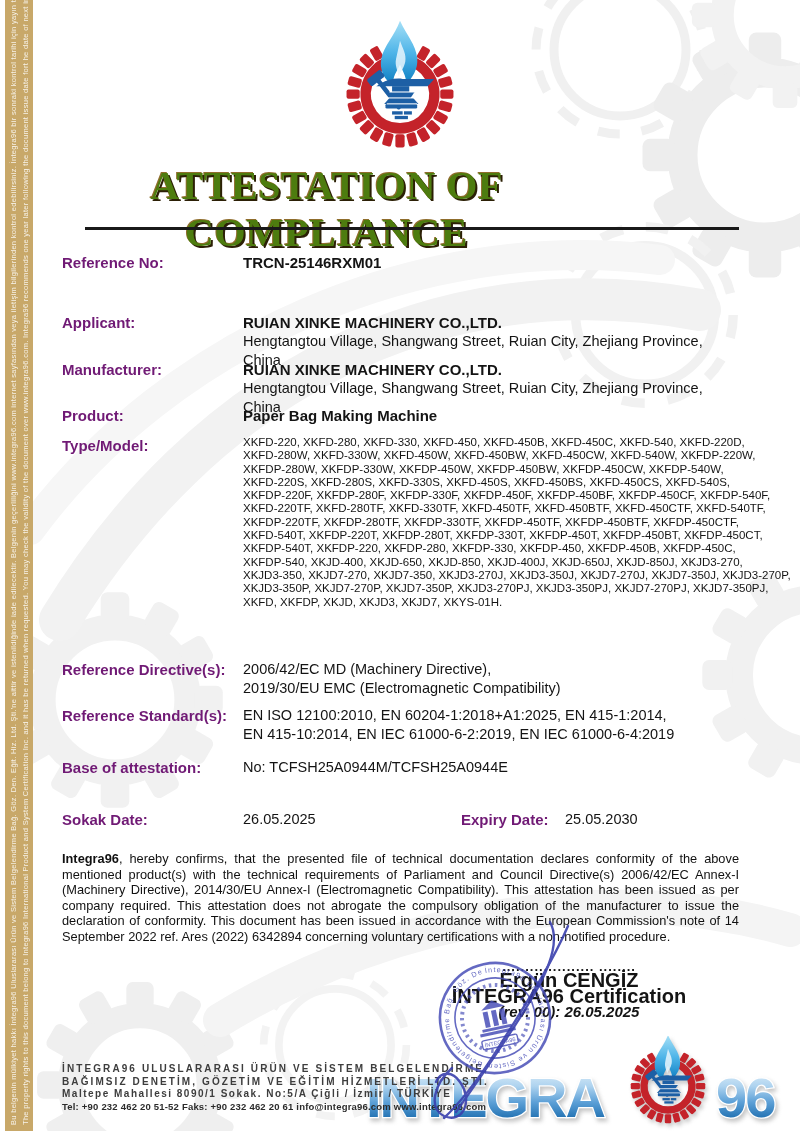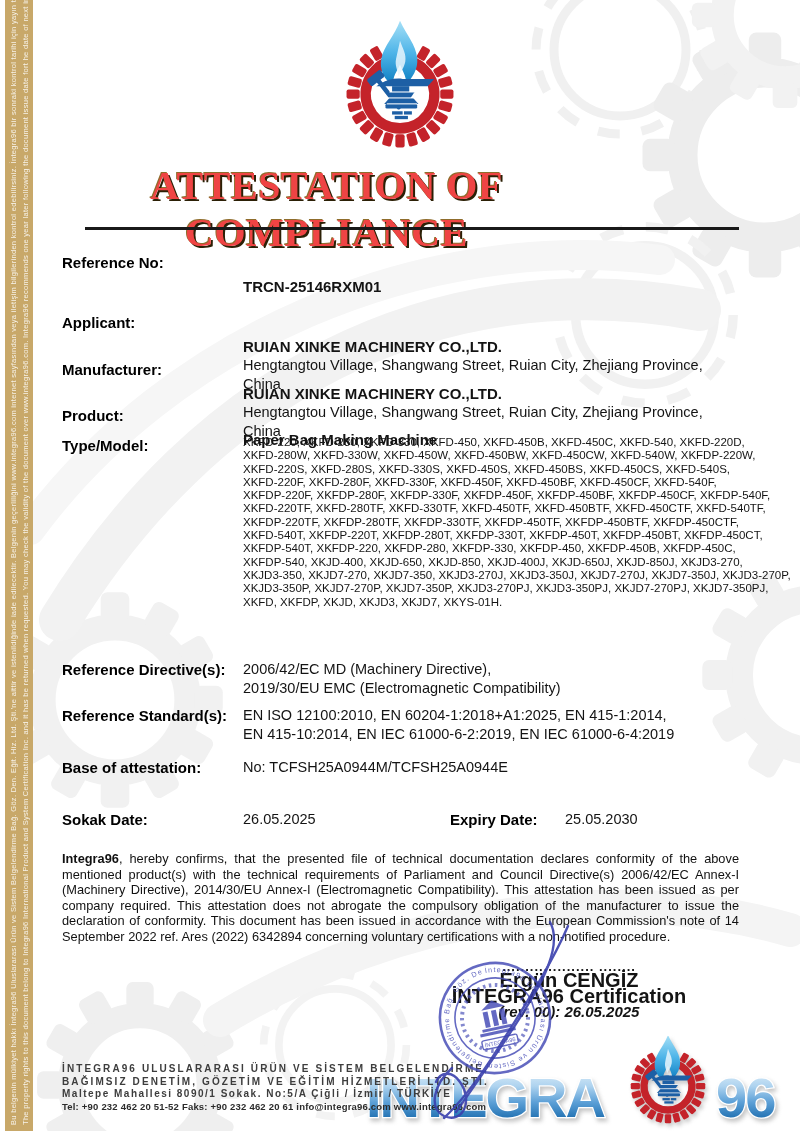--- a/index.html
+++ b/index.html
@@ -15,28 +15,28 @@
     position:absolute; top:6px; bottom:6px; writing-mode:vertical-rl; transform:rotate(180deg);
     font-size:7.5px; line-height:11px; letter-spacing:.3px; color:rgba(255,255,255,.85); white-space:nowrap;
   }
   .side-col.tr { left:3px; }
   .side-col.en { left:15px; }
   
   .hdr-logo { position:absolute; left:334px; top:18px; width:132px; height:139px; }
   .title {
     position:absolute; left:5px; top:162px; width:643px; text-align:center;
     font-family:"Liberation Serif", serif; font-weight:700; font-size:40px; letter-spacing:.5px;
-    color:#ef4444; text-shadow:2px 2px 0 #2c2006, -1px -1px 0 #8f6d2c;
+    color:#4d7c0f; text-shadow:2px 2px 0 #2c2006, -1px -1px 0 #8f6d2c;
   }
   .rule { position:absolute; left:85px; top:227px; width:654px; height:3px; background:#191919; }
   
   .row { position:absolute; left:62px; width:678px; font-size:14.5px; line-height:19px; }
-  .row .lbl { position:absolute; left:0; top:0; font-weight:bold; font-size:15px; color:#000000; }
+  .row .lbl { position:absolute; left:0; top:0; font-weight:bold; font-size:15px; color:#701a75; }
   .row .val { margin-left:181px; }
-  .bold { font-weight:bold; font-size:15px;margin-top:24px; }
+  .bold { font-weight:bold; font-size:15px; }
   .model-line { white-space:nowrap; font-size:11.5px; line-height:13.3px; }
   .dates span { position:absolute; top:0; }
   
   .body-par {
     position:absolute; left:62px; top:851px; width:677px;
     font-size:12.8px; line-height:15.6px; text-align:justify; color:#111;
   }
   
   .sig-block { position:absolute; left:428px; top:962px; width:282px; text-align:center; z-index:2; }
   .sig-dots { font-weight:bold; font-size:13px; letter-spacing:1px; line-height:10px; }
@@ -209,22 +209,22 @@
   <div class="row" style="top:406px">
     <span class="lbl">Product:</span>
     <div class="val bold">Paper Bag Making Machine</div>
   </div>
 
   <div class="row" style="top:436px">
     <span class="lbl">Type/Model:</span>
     <div class="val">
       <div class="model-line">XKFD-220, XKFD-280, XKFD-330, XKFD-450, XKFD-450B, XKFD-450C, XKFD-540, XKFD-220D,</div>
       <div class="model-line">XKFD-280W, XKFD-330W, XKFD-450W, XKFD-450BW, XKFD-450CW, XKFD-540W, XKFDP-220W,</div>
+      <div class="model-line">XKFDP-280W, XKFDP-330W, XKFDP-450W, XKFDP-450BW, XKFDP-450CW, XKFDP-540W,</div>
       <div class="model-line">XKFD-220S, XKFD-280S, XKFD-330S, XKFD-450S, XKFD-450BS, XKFD-450CS, XKFD-540S,</div>
-      <div class="model-line">XKFD-220F, XKFD-280F, XKFD-330F, XKFD-450F, XKFD-450BF, XKFD-450CF, XKFD-540F,</div>
       <div class="model-line">XKFDP-220F, XKFDP-280F, XKFDP-330F, XKFDP-450F, XKFDP-450BF, XKFDP-450CF, XKFDP-540F,</div>
       <div class="model-line">XKFD-220TF, XKFD-280TF, XKFD-330TF, XKFD-450TF, XKFD-450BTF, XKFD-450CTF, XKFD-540TF,</div>
       <div class="model-line">XKFDP-220TF, XKFDP-280TF, XKFDP-330TF, XKFDP-450TF, XKFDP-450BTF, XKFDP-450CTF,</div>
       <div class="model-line">XKFD-540T, XKFDP-220T, XKFDP-280T, XKFDP-330T, XKFDP-450T, XKFDP-450BT, XKFDP-450CT,</div>
       <div class="model-line">XKFDP-540T, XKFDP-220, XKFDP-280, XKFDP-330, XKFDP-450, XKFDP-450B, XKFDP-450C,</div>
       <div class="model-line">XKFDP-540, XKJD-400, XKJD-650, XKJD-850, XKJD-400J, XKJD-650J, XKJD-850J, XKJD3-270,</div>
       <div class="model-line">XKJD3-350, XKJD7-270, XKJD7-350, XKJD3-270J, XKJD3-350J, XKJD7-270J, XKJD7-350J, XKJD3-270P,</div>
       <div class="model-line">XKJD3-350P, XKJD7-270P, XKJD7-350P, XKJD3-270PJ, XKJD3-350PJ, XKJD7-270PJ, XKJD7-350PJ,</div>
       <div class="model-line">XKFD, XKFDP, XKJD, XKJD3, XKJD7, XKYS-01H.</div>
     </div>
@@ -249,21 +249,21 @@
   <div class="row" style="top:758px">
     <span class="lbl">Base of attestation:</span>
     <div class="val">
       <div>No: TCFSH25A0944M/TCFSH25A0944E</div>
     </div>
   </div>
 
   <div class="row dates" style="top:810px;height:20px">
     <span class="lbl" style="left:0">Sokak Date:</span>
     <span style="left:181px">26.05.2025</span>
-    <span class="lbl" style="left:388px">Expiry Date:</span>
+    <span class="lbl" style="left:399px">Expiry Date:</span>
     <span style="left:503px">25.05.2030</span>
   </div>
 
   <div class="body-par"><span style="font-weight:bold">Integra96</span><span>, hereby confirms, that the presented file of technical documentation declares conformity of the above mentioned product(s) with the technical requirements of Parliament and Council Directive(s) 2006/42/EC Annex-I (Machinery Directive), 2014/30/EU Annex-I (Electromagnetic Compatibility). This attestation has been issued as per company required. This attestation does not abrogate the compulsory obligation of the manufacturer to issue the declaration of conformity. This document has been issued in accordance with the European Commission's note of 14 September 2022 ref. Ares (2022) 6342894 concerning voluntary certifications with a non-notified procedure.</span></div>
 
   <div class="sig-block">
     <div class="sig-dots">.................... ........</div>
     <div class="sig-name">Ergün CENGİZ</div>
     <div class="sig-org">İNTEGRA96 Certification</div>
     <div class="sig-rev">(rev. 00): 26.05.2025</div>

